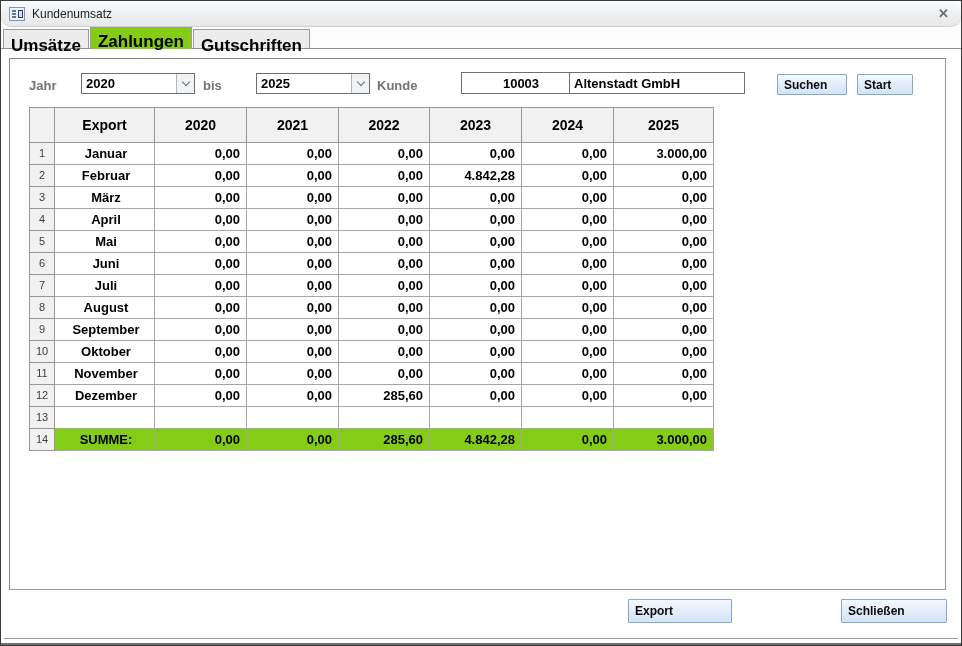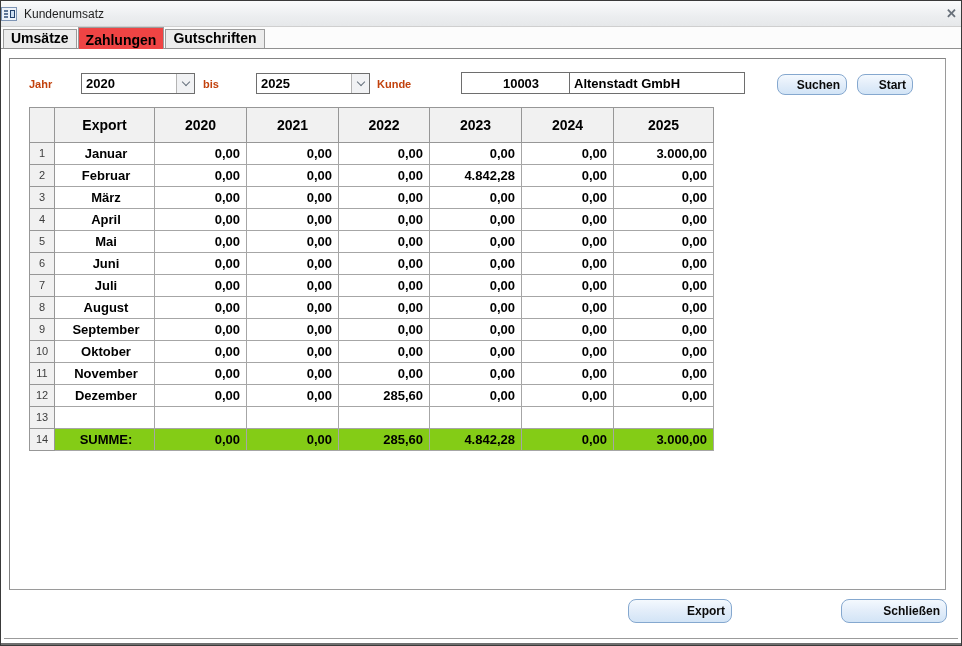--- a/index.html
+++ b/index.html
@@ -1,53 +1,53 @@
 <!DOCTYPE html>
 <html lang="de"><head>
 <meta charset="utf-8">
 <style>
   html,body{margin:0;padding:0;background:#d4d0c8;font-family:"Liberation Sans",sans-serif;}
   .window{position:relative;width:960px;height:644px;border:1px solid #3a3a3a;background:#fff;overflow:hidden;box-sizing:content-box;}
 
   
   .titlebar{position:absolute;top:0;left:0;right:0;height:26px;
     background:linear-gradient(#fafbfc,#eceef0 60%,#e6e8ea);
-    border-bottom:1px solid #cfcfcf;display:flex;align-items:center;padding:0 0;box-sizing:border-box;}
+    border-bottom:1px solid #cfcfcf;display:flex;align-items:center;padding:0 8px;box-sizing:border-box;border-radius:10px;}
   .app-icon{width:16px;height:16px;margin-right:7px;flex:0 0 auto;}
   .win-title{font-size:12px;color:#1e1e1e;}
   .close-x{margin-left:auto;color:#68707a;font-weight:700;font-size:13px;cursor:default;padding:0 4px;}
 
   
   .tabstrip{position:absolute;top:26px;left:0;right:0;height:22px;background:#fcfcfc;
     border-bottom:1px solid #919191;display:flex;align-items:flex-end;padding-left:2px;box-sizing:border-box;}
-  .tab{box-sizing:border-box;height:19px;padding:0 7px 0;margin-right:1px;background:#ececec;
-    border:1px solid #9c9c9c;border-bottom:none;font-size:14px;font-weight:700;color:#000;white-space:nowrap;cursor:default;}
-  .tab.active{height:22px;padding-top:4px;background:#ef4444;margin-bottom:-1px;z-index:2;position:relative;}
+  .tab{box-sizing:border-box;height:19px;padding:6px 7px 0;margin-right:1px;background:#ececec;
+    border:1px solid #9c9c9c;border-bottom:none;font-size:17px;font-weight:700;color:#000;white-space:nowrap;cursor:default;}
+  .tab.active{height:22px;padding-top:4px;background:#84cc16;margin-bottom:-1px;z-index:2;position:relative;}
 
   
   .frame{position:absolute;left:8px;top:57px;width:937px;height:532px;
     border:1px solid #9a9a9a;border-top-color:#848484;border-left-color:#848484;background:#fff;box-sizing:border-box;}
 
-  .lbl{position:absolute;font-size:11px;font-weight:700;color:#c2410c;}
+  .lbl{position:absolute;font-size:13px;font-weight:700;color:#737373;}
 
   
   .combo{position:absolute;height:21px;border:1px solid #6e6e6e;background:#fff;display:flex;box-sizing:border-box;}
   .combo-text{flex:1;font-size:13px;font-weight:700;line-height:19px;padding-left:4px;overflow:hidden;}
   .combo-arrow{width:17px;background:#f1f2f4;border-left:1px solid #b4b4b4;display:flex;align-items:center;justify-content:center;}
   .chev{width:5px;height:5px;border-right:1.6px solid #67727e;border-bottom:1.6px solid #67727e;transform:rotate(45deg);margin-top:-3px;}
 
   
   .field{position:absolute;height:22px;border:1px solid #6e6e6e;background:#fff;font-family:"Liberation Sans",sans-serif;
     font-size:13px;font-weight:700;color:#000;box-sizing:border-box;padding:0 4px;}
   .field.center{text-align:center;}
 
   
   .btn{position:absolute;background:linear-gradient(#f4f9fe,#e4eefa 45%,#d2e4f6);
-    border:1px solid #85a8cf;border-radius:8px;font-family:"Liberation Sans",sans-serif;
-    font-size:12px;font-weight:700;color:#0a0a0a;text-align:right;box-sizing:border-box;cursor:default;}
+    border:1px solid #85a8cf;border-radius:1px;font-family:"Liberation Sans",sans-serif;
+    font-size:12px;font-weight:700;color:#0a0a0a;text-align:left;box-sizing:border-box;cursor:default;}
 
   
   .grid{position:absolute;left:28px;top:106px;border-collapse:collapse;table-layout:fixed;}
   .grid th,.grid td{border:1px solid #a6a6a6;overflow:hidden;white-space:nowrap;box-sizing:border-box;
     font-family:"Liberation Sans",sans-serif;}
   .grid thead th{height:35px;background:#f1f1f1;font-size:14px;font-weight:700;color:#000;border-color:#979797;}
   .grid tbody td{height:19px;font-size:13px;font-weight:700;line-height:19px;background:#fff;}
   .grid .rownum{background:#f1f1f1;font-size:11px;font-weight:400;color:#3c3c3c;text-align:center;border-color:#979797;}
   .grid .month{text-align:center;padding-left:4px;}
   .grid .val{text-align:right;padding-right:6px;}

